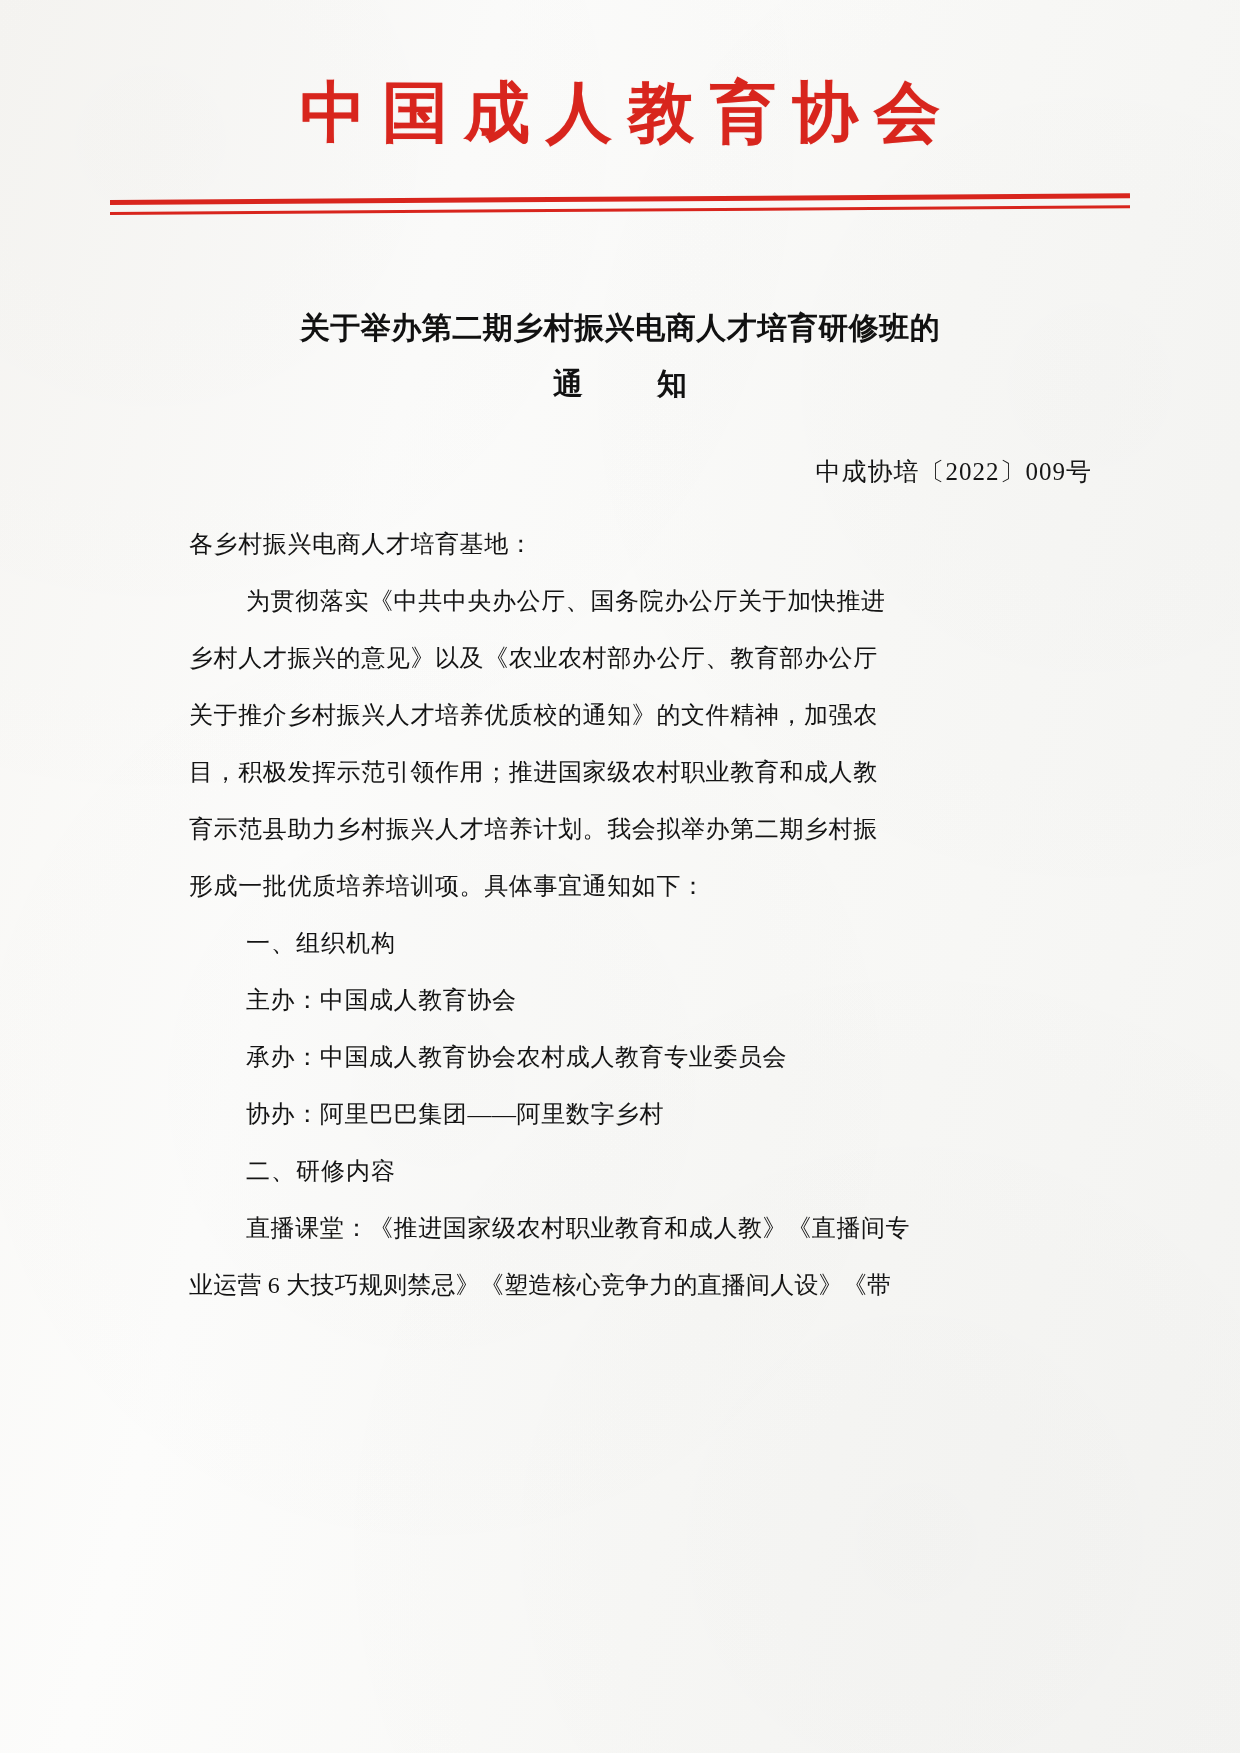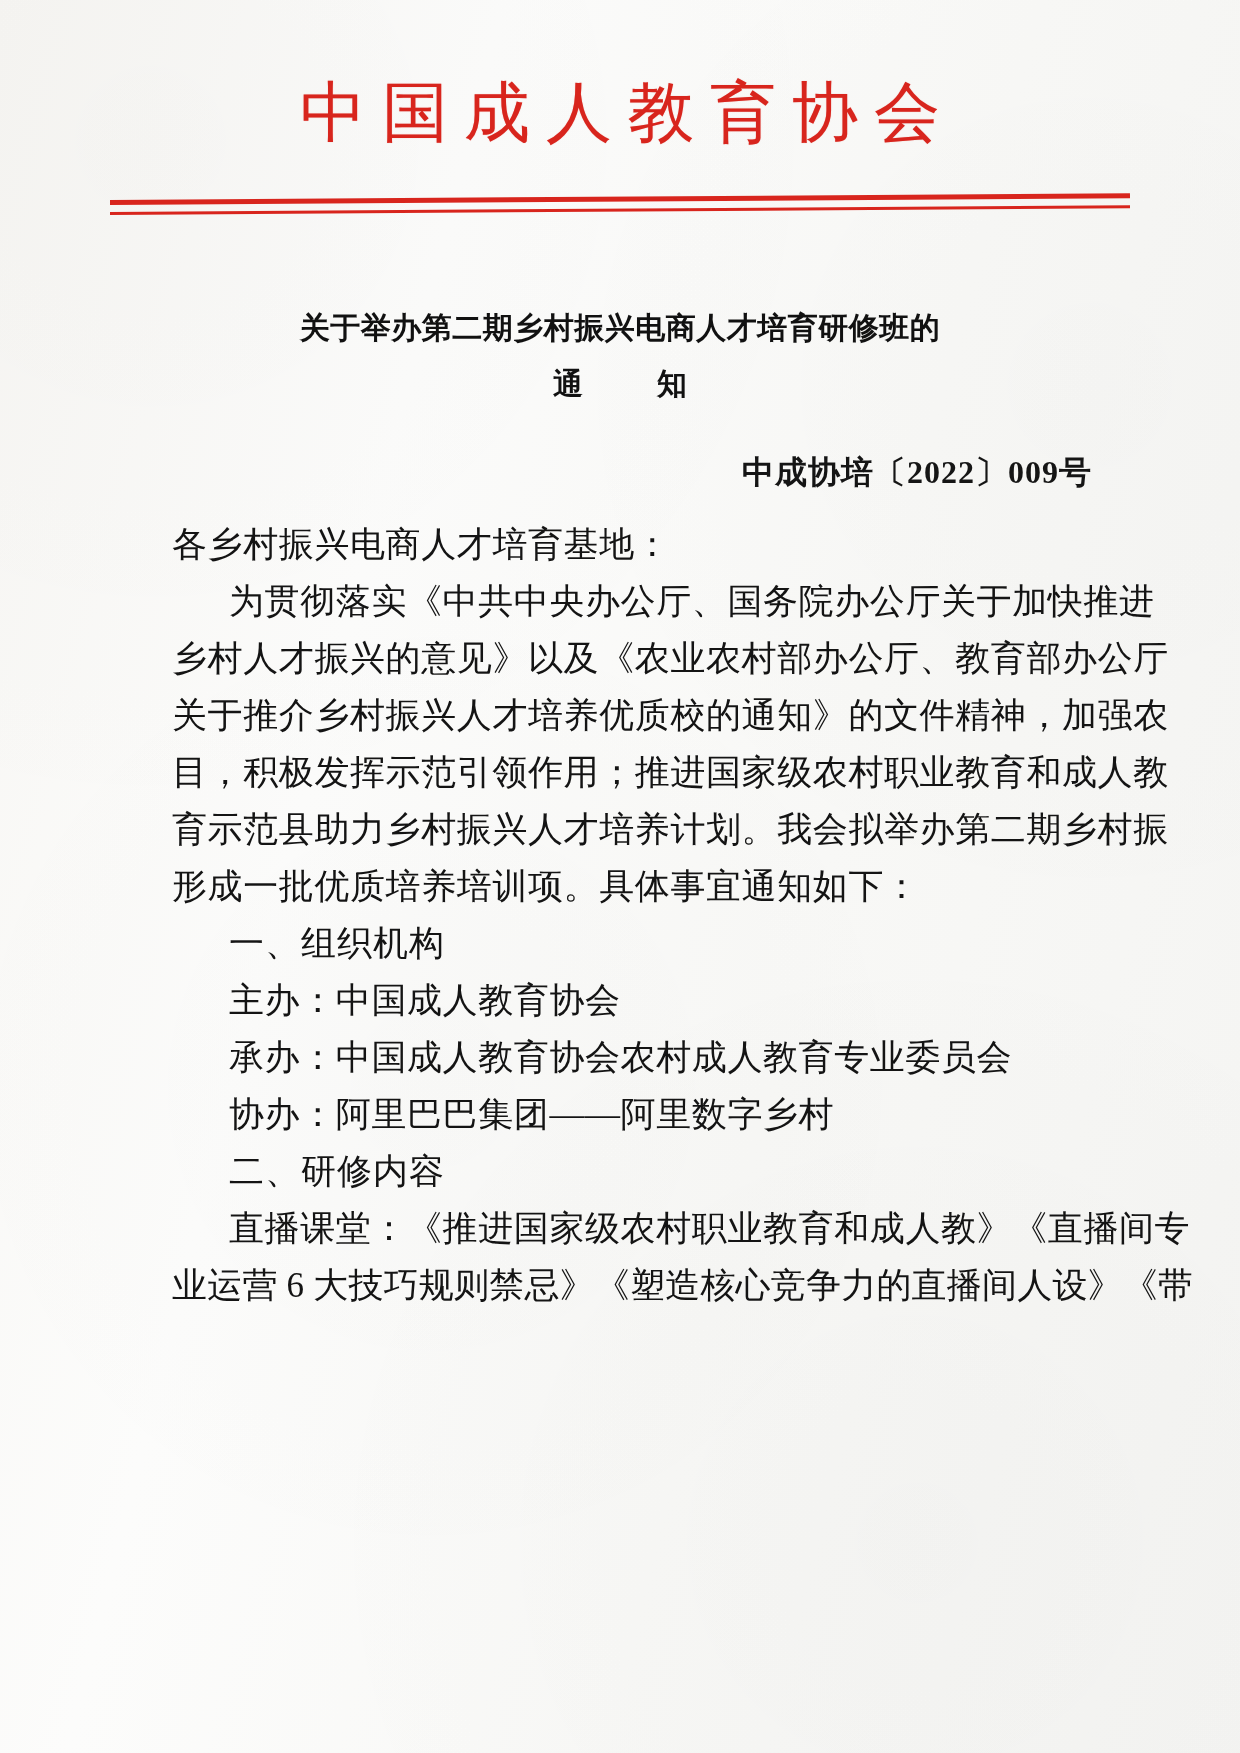--- a/index.html
+++ b/index.html
@@ -28,21 +28,21 @@
   
   .letterhead {
     position: absolute;
     top: 78px;
     left: 0;
     right: 0;
     text-align: center;
   }
   .letterhead-title {
     font-family: "Liberation Serif", "DejaVu Serif", serif;
-    font-weight: normal;
+    font-weight: bold;
     font-size: 66px;
     line-height: 1.05;
     color: #d8251d;
     letter-spacing: 16px;
     text-indent: 16px;
     white-space: nowrap;
     text-shadow: 0 0 1px rgba(216,37,29,0.35);
   }
   .rule-wrap {
     position: absolute;
@@ -90,41 +90,41 @@
     letter-spacing: 22px;
     text-indent: 22px;
     font-family: Liberation Serif, serif;
   }
 
   
   .doc-number {
     position: absolute;
     top: 452px;
     right: 148px;
-    font-size: 32px;
+    font-size: 25px;
     line-height: 40px;
     color: #151515;
     letter-spacing: 1px;
     white-space: nowrap;
-    font-weight: bold;
   }
 
   
   .body-block {
     position: absolute;
     top: 516px;
     left: 172px;
     width: 806px;
   }
   .line {
-    font-size: 35px;
+    font-size: 24px;
     line-height: 57px;
     color: #141414;
     letter-spacing: 0.6px;
     white-space: nowrap;
+    margin-left: 17px;
   }
   .line.indent2 { padding-left: 57px; }
   .line.heading {
     font-weight: normal;
     padding-left: 57px;
     letter-spacing: 1px;
   }
   .line.tight { letter-spacing: 0.2px; }
 </style>
 </head>

